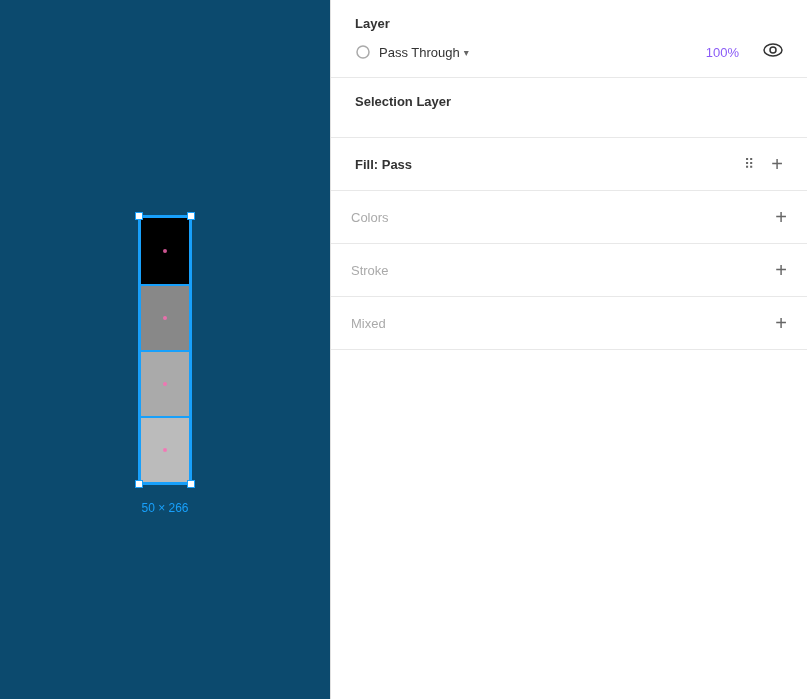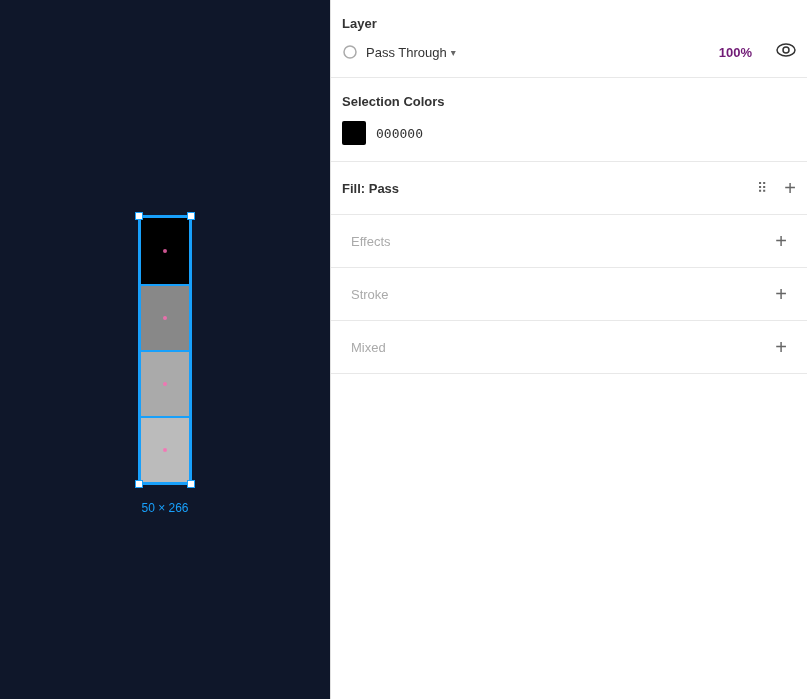--- a/index.html
+++ b/index.html
@@ -8,21 +8,21 @@
       background: #e5e5e5;
       display: flex;
       width: 807px;
       height: 699px;
       overflow: hidden;
     }
 
     
     .canvas-area {
       flex: 0 0 330px;
-      background: #0f172a;
+      background: #0c4a6e;
       display: flex;
       align-items: center;
       justify-content: center;
       position: relative;
       text-align: right;
     }
 
     .layer-group {
       position: relative;
       display: flex;
@@ -75,21 +75,21 @@
     
     .right-panel {
       flex: 1;
       background: #ffffff;
       border-left: 1px solid #e0e0e0;
       display: flex;
       flex-direction: column;
     }
 
     .panel-section {
-      padding: 16px 11px;
+      padding: 16px 24px;
       border-bottom: 1px solid #e8e8e8;
     }
 
     .section-title {
       font-size: 13px;
       font-weight: 600;
       color: #333;
       margin-bottom: 12px;
     }
 
@@ -119,22 +119,21 @@
     }
 
     .chevron-icon {
       font-size: 10px;
       color: #666;
     }
 
     .opacity-value {
       margin-left: auto;
       font-size: 13px;
-      color: #701a75;
-      font-weight: bold;
+      color: #8b5cf6;
     }
 
     .eye-icon {
       margin-left: 16px;
       color: #333;
       cursor: pointer;
       font-size: 16px;
     }
 
     
@@ -254,39 +253,35 @@
       <span class="eye-icon">
         <svg width="20" height="14" viewBox="0 0 20 14" fill="none">
           <ellipse cx="10" cy="7" rx="9" ry="6" stroke="#333" stroke-width="1.5" fill="none"></ellipse>
           <circle cx="10" cy="7" r="3" stroke="#333" stroke-width="1.5" fill="none"></circle>
         </svg>
       </span>
     </div>
   </div>
 
   <div class="panel-section">
-    <div class="section-title">Selection Colors</div>
-    <div class="color-row">
-      <div class="color-swatch" style="background:#000000;"></div>
-      <span class="color-value">000000</span>
-    </div>
+    <div class="section-title">Selection Layer</div>
   </div>
 
   <div class="panel-section">
     <div class="fill-row">
       <span class="fill-title">Fill: Pass</span>
       <div class="fill-icons">
         <span class="dots-icon">⠿</span>
         <span class="plus-icon">+</span>
       </div>
     </div>
   </div>
 
   <div class="section-row">
-    <span class="section-row-label">Effects</span>
+    <span class="section-row-label">Colors</span>
     <span class="plus-icon">+</span>
   </div>
 
   <div class="section-row">
     <span class="section-row-label">Stroke</span>
     <span class="plus-icon">+</span>
   </div>
 
   <div class="section-row">
     <span class="section-row-label">Mixed</span>

